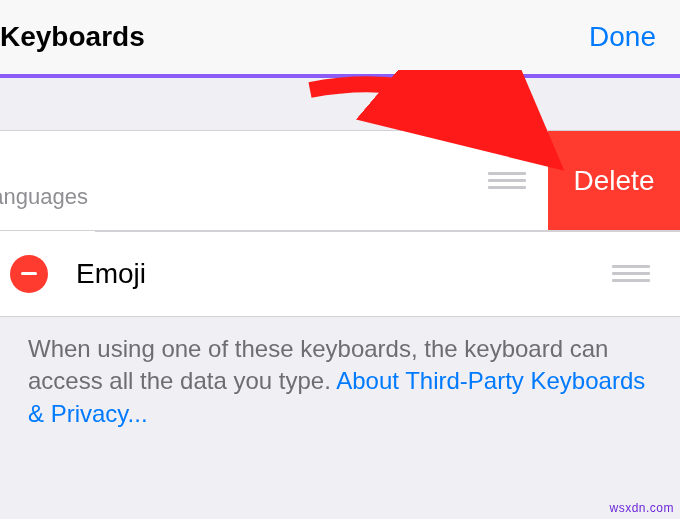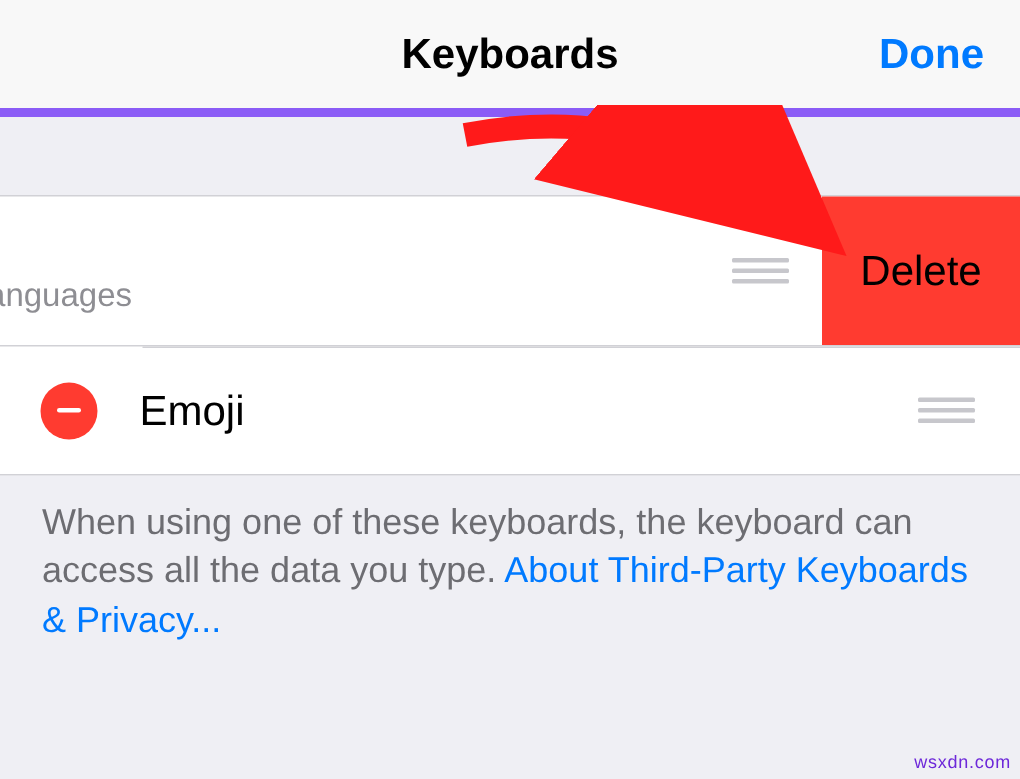--- a/index.html
+++ b/index.html
@@ -8,37 +8,36 @@
     height: 519px;
     font-family: -apple-system, "Helvetica Neue", Helvetica, Arial, sans-serif;
     background: #efeff4;
     overflow: hidden;
     position: relative;
     color: #000;
   }
   .navbar {
     height: 78px;
     background: #f8f8f8;
-    border-bottom: 6px solid #8b5cf6;
-    display: flex;
-    align-items: center;
-    justify-content: center;
+    border-bottom: 4px solid #8b5cf6;
+    display: flex;
+    align-items: center;
     position: relative;
   }
   .navbar .title {
     font-size: 28px;
     font-weight: 600;
   }
   .navbar .done {
     position: absolute;
     right: 24px;
     top: 50%;
     transform: translateY(-50%);
     font-size: 28px;
-    font-weight: 700;
+    font-weight: 400;
     color: #007aff;
     cursor: pointer;
   }
   .gap {
     height: 52px;
   }
   .list {
     background: #fff;
     border-top: 1px solid #d1d1d6;
     border-bottom: 1px solid #d1d1d6;
@@ -57,21 +56,21 @@
     right: 0;
     height: 1px;
     background: #d1d1d6;
   }
   .row-inner {
     display: flex;
     align-items: center;
     width: 100%;
     height: 100%;
     position: relative;
-    padding-left: 27px;
+    padding-left: 10px;
     padding-right: 28px;
   }
   .row.swiped {
     height: 100px;
   }
   .row.swiped .row-inner {
     padding-left: 0;
     padding-right: 0;
     border-bottom: 1px solid #d1d1d6;
   }
@@ -125,21 +124,21 @@
     flex: 0 0 auto;
   }
   .grip .line {
     width: 38px;
     height: 3px;
     background: #c7c7cc;
     border-radius: 1px;
   }
   .delete-btn {
     background: #ff3b30;
-    color: #000000;
+    color: #ffffff;
     font-size: 28px;
     width: 132px;
     height: 100%;
     display: flex;
     align-items: center;
     justify-content: center;
     flex: 0 0 auto;
     text-align: center;
   }
   .swiped .grip {

